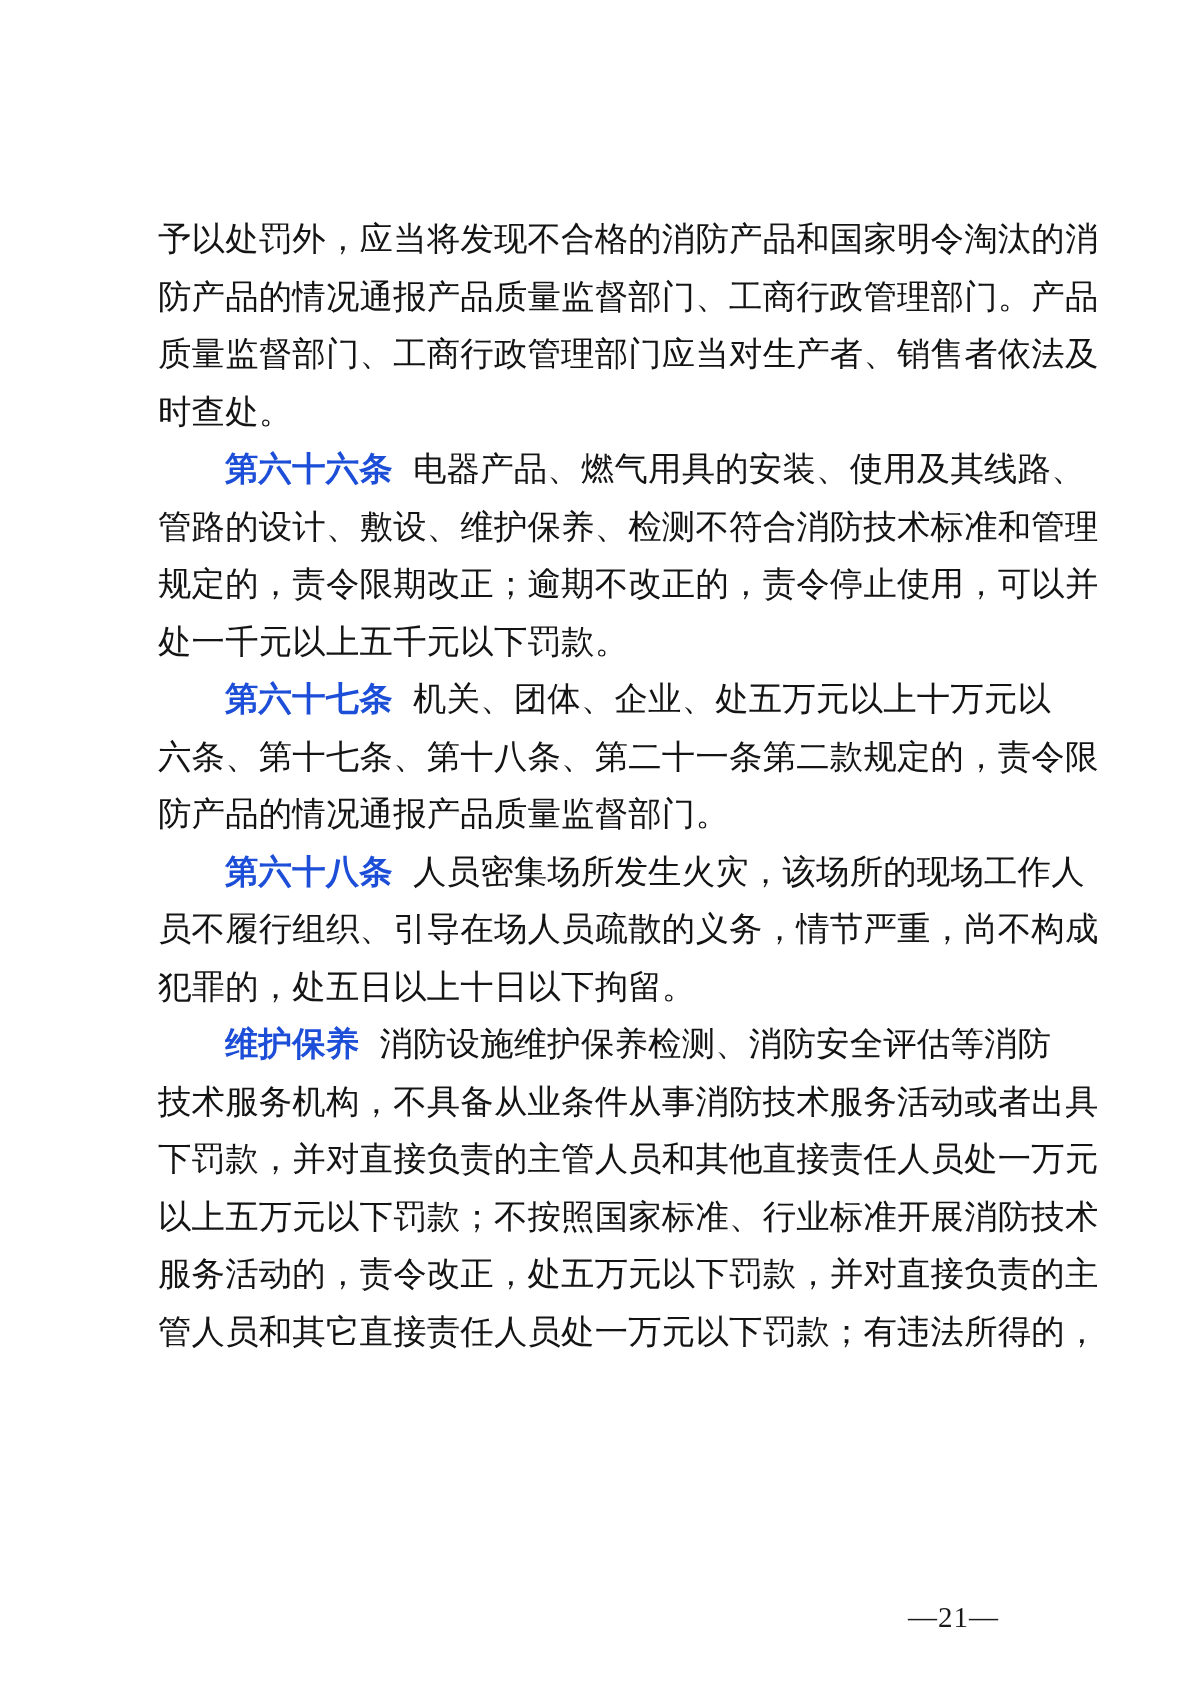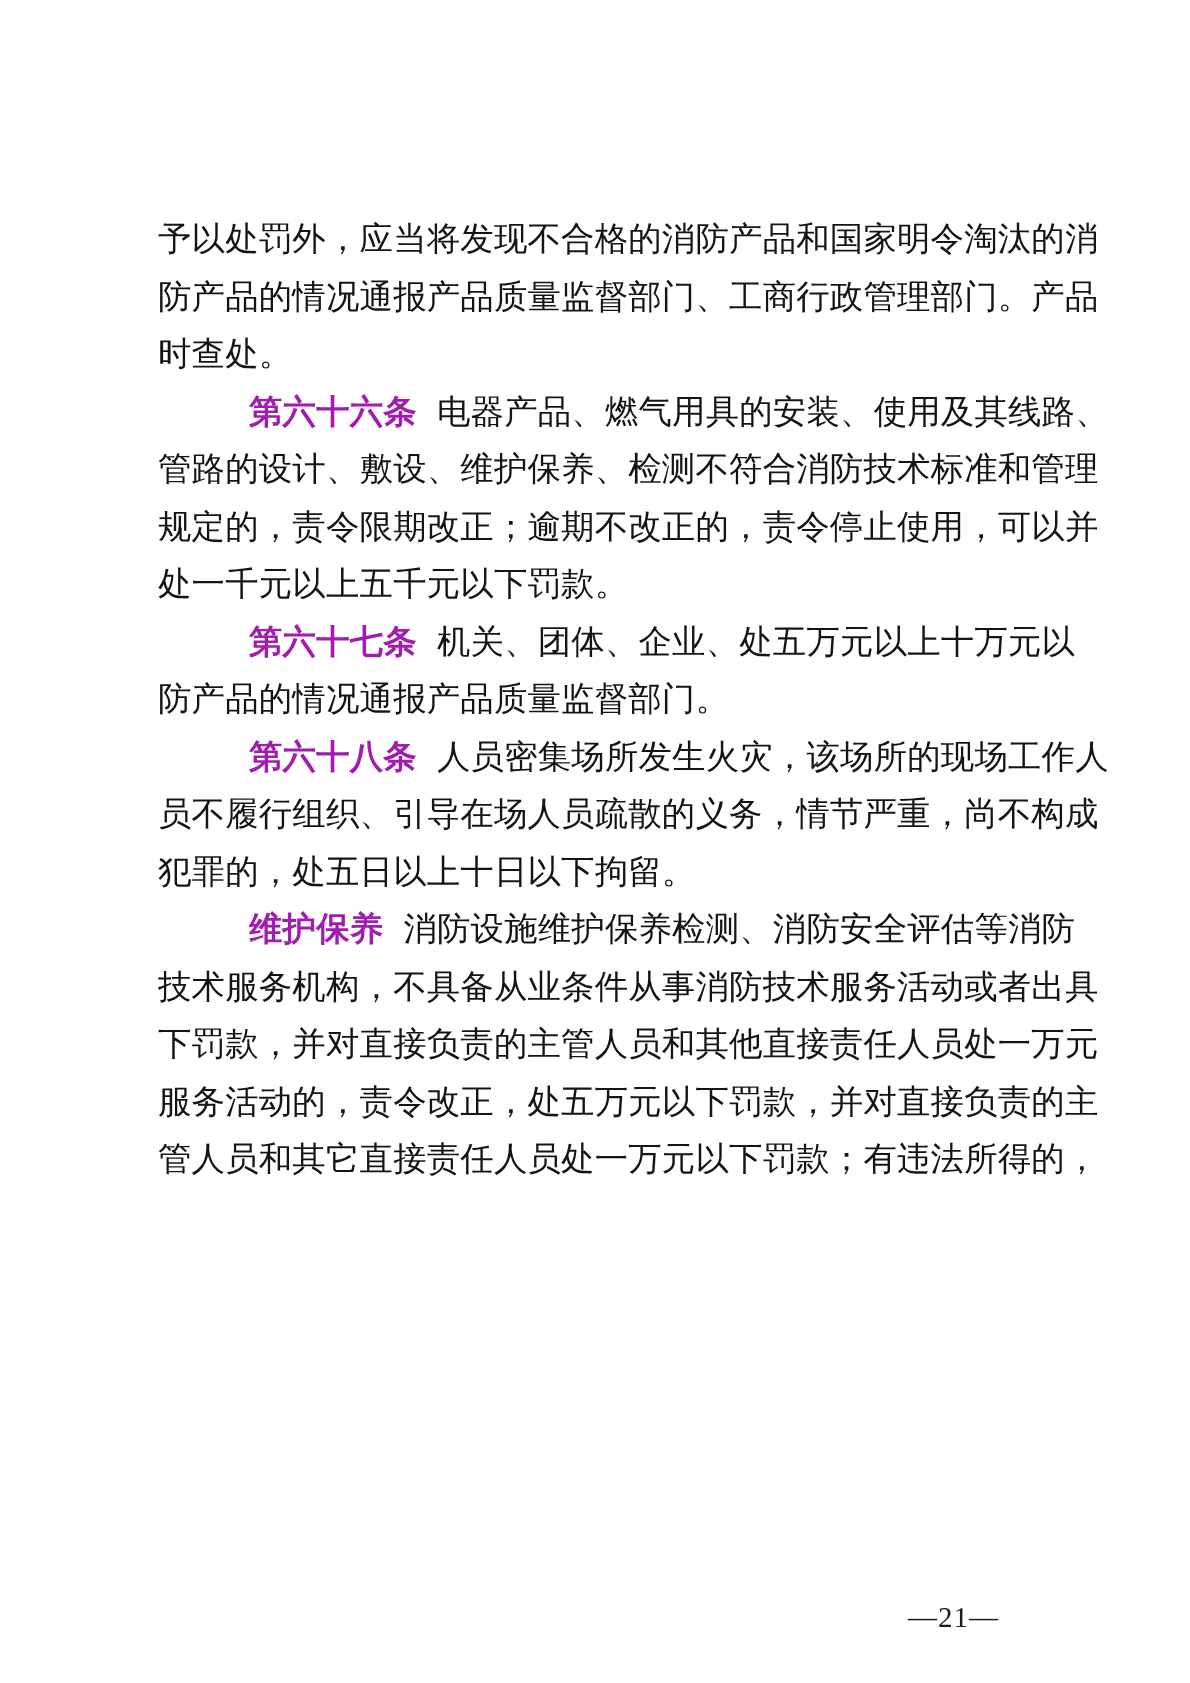--- a/index.html
+++ b/index.html
@@ -30,22 +30,21 @@
     white-space: nowrap;
     letter-spacing: 0.2px;
     color: #141414;
   }
   .indent {
     padding-left: 67px;
   }
   .article-label {
     font-weight: 700;
     margin-right: 20px;
-    color: #a21caf;
-    margin-left: 24px;
+    color: #1d4ed8;
   }
   .page-number {
     position: absolute;
     left: 908px;
     top: 1601px;
     width: 130px;
     text-align: left;
     font-size: 29px;
     letter-spacing: 1px;
     color: #1a1a1a;
@@ -55,45 +54,48 @@
 </head>
 <body>
 
 <div class="page">
 
   <div class="textblock">
 
     <div>
       <div class="line">予以处罚外，应当将发现不合格的消防产品和国家明令淘汰的消</div>
       <div class="line">防产品的情况通报产品质量监督部门、工商行政管理部门。产品</div>
+      <div class="line">质量监督部门、工商行政管理部门应当对生产者、销售者依法及</div>
       <div class="line">时查处。</div>
     </div>
 
     <div>
       <div class="line indent"><span class="article-label">第六十六条</span><span>电器产品、燃气用具的安装、使用及其线路、</span></div>
       <div class="line">管路的设计、敷设、维护保养、检测不符合消防技术标准和管理</div>
       <div class="line">规定的，责令限期改正；逾期不改正的，责令停止使用，可以并</div>
       <div class="line">处一千元以上五千元以下罚款。</div>
     </div>
 
     <div>
       <div class="line indent"><span class="article-label">第六十七条</span><span>机关、团体、企业、处五万元以上十万元以</span></div>
+      <div class="line">六条、第十七条、第十八条、第二十一条第二款规定的，责令限</div>
       <div class="line">防产品的情况通报产品质量监督部门。</div>
     </div>
 
     <div>
       <div class="line indent"><span class="article-label">第六十八条</span><span>人员密集场所发生火灾，该场所的现场工作人</span></div>
       <div class="line">员不履行组织、引导在场人员疏散的义务，情节严重，尚不构成</div>
       <div class="line">犯罪的，处五日以上十日以下拘留。</div>
     </div>
 
     <div>
       <div class="line indent"><span class="article-label">维护保养</span><span>消防设施维护保养检测、消防安全评估等消防</span></div>
       <div class="line">技术服务机构，不具备从业条件从事消防技术服务活动或者出具</div>
       <div class="line">下罚款，并对直接负责的主管人员和其他直接责任人员处一万元</div>
+      <div class="line">以上五万元以下罚款；不按照国家标准、行业标准开展消防技术</div>
       <div class="line">服务活动的，责令改正，处五万元以下罚款，并对直接负责的主</div>
       <div class="line">管人员和其它直接责任人员处一万元以下罚款；有违法所得的，</div>
     </div>
 
   </div>
 
   <div class="page-number">—21—</div>
 
 </div>
 

